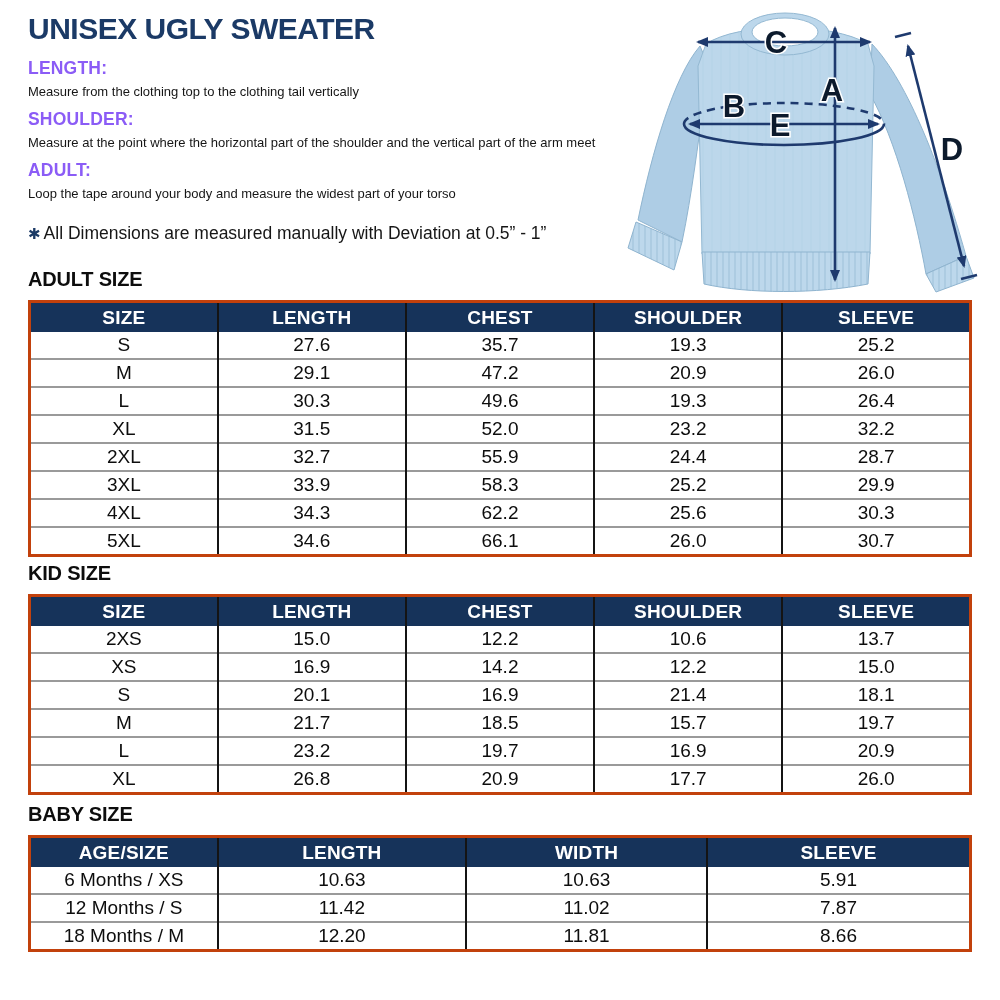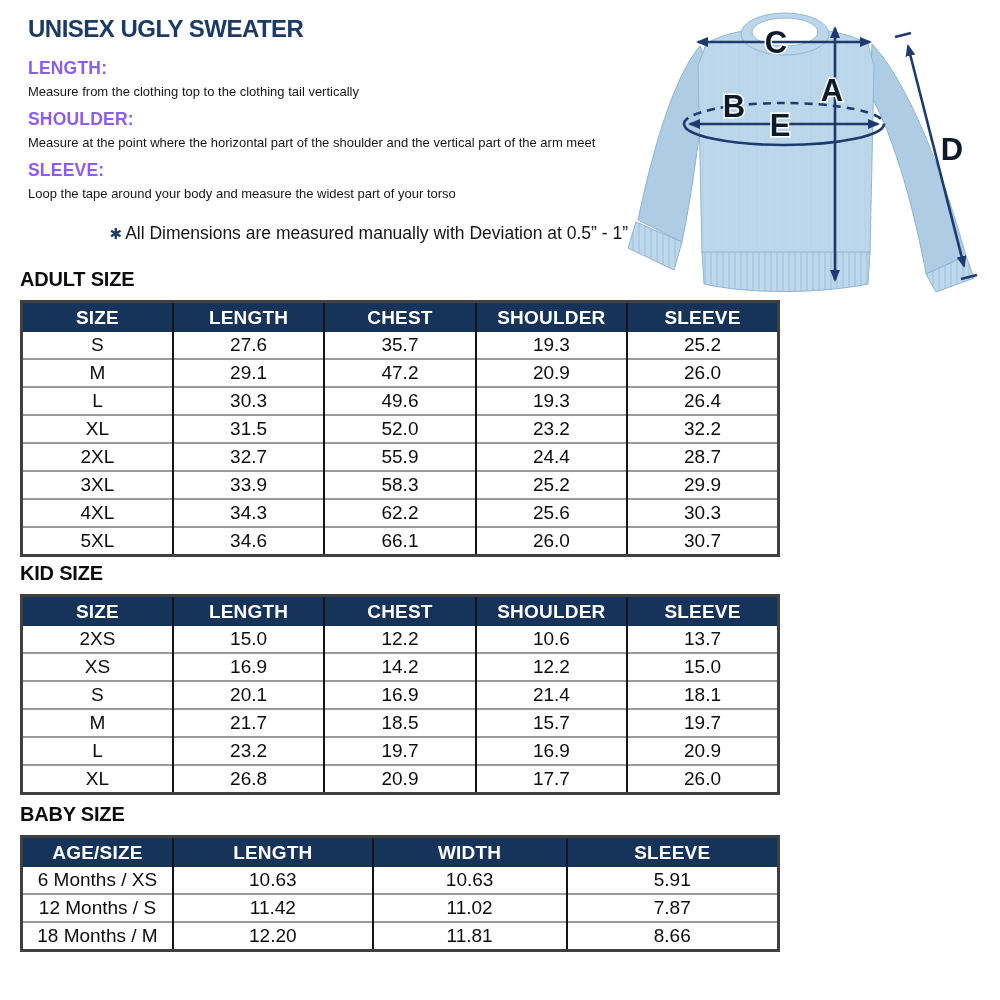--- a/index.html
+++ b/index.html
@@ -5,43 +5,43 @@
   html,body{margin:0;padding:0;}
   body{
     width:1000px;height:1000px;position:relative;overflow:hidden;
     background:#ffffff;font-family:"Liberation Sans",sans-serif;color:#111;
   }
   .page{position:absolute;inset:0;}
 
   
   .intro{position:absolute;left:28px;top:12px;width:600px;}
   .page-title{
-    margin:0 0 12px 0;font-size:24px;line-height:34px;font-weight:700;
+    margin:0 0 12px 0;font-size:30px;line-height:34px;font-weight:700;
     color:#1b3a66;letter-spacing:-0.5px;
   }
   .sec-h{margin:7px 0 2px 0;font-size:17.5px;font-weight:700;color:#8b5cf6;letter-spacing:0.2px;}
   .sec-p{margin:0 0 5px 0;font-size:13px;line-height:21px;color:#161616;}
-  .note{margin:19px 0 0 0;font-size:17.5px;color:#161616;text-align:right;}
+  .note{margin:19px 0 0 0;font-size:17.5px;color:#161616;}
   .star{color:#1b3a66;font-size:15px;margin-right:3px;}
 
   
   .diagram{position:absolute;left:618px;top:2px;width:382px;height:296px;}
   .diagram svg{display:block;width:100%;height:100%;}
   .dim-label{
     font-family:"Liberation Sans",sans-serif;font-size:31px;font-weight:700;
     fill:#0c1a2c;paint-order:stroke;stroke:#ffffff;stroke-width:3px;
   }
 
   
-  .table-section{position:absolute;left:20px;width:760px;}
+  .table-section{position:absolute;left:28px;width:944px;}
   #sec-adult{top:268px;}
   #sec-kid{top:562px;}
   #sec-baby{top:803px;}
   .tbl-title{margin:0 0 9px 0;font-size:20px;font-weight:700;color:#0d0d0d;letter-spacing:-0.2px;}
-  table{width:100%;border-collapse:collapse;table-layout:fixed;border:3px solid #404040;padding-left:44px;}
+  table{width:100%;border-collapse:collapse;table-layout:fixed;border:3px solid #c2410c;padding-left:44px;}
   th{
     background:#16335a;color:#ffffff;font-size:19px;font-weight:700;
     height:29px;padding:0;text-align:center;letter-spacing:0.2px;
   }
   td{
     font-size:19px;color:#0d0d0d;text-align:center;height:26px;padding:0;
     background:#ffffff;
   }
   th + th, td + td{border-left:2.5px solid #141414;}
   tbody tr + tr td{border-top:2px solid #9a9a9a;}
@@ -53,21 +53,21 @@
 
   <div class="intro">
     <h1 class="page-title">UNISEX UGLY SWEATER</h1>
 
     <div class="sec-h">LENGTH:</div>
     <p class="sec-p">Measure from the clothing top to the clothing tail vertically</p>
 
     <div class="sec-h">SHOULDER:</div>
     <p class="sec-p">Measure at the point where the horizontal part of the shoulder and the vertical part of the arm meet</p>
 
-    <div class="sec-h">SLEEVE:</div>
+    <div class="sec-h">ADULT:</div>
     <p class="sec-p">Loop the tape around your body and measure the widest part of your torso</p>
 
     <p class="note"><span class="star">✱</span><span>All Dimensions are measured manually with Deviation at 0.5” - 1”</span></p>
   </div>
 
   <div class="diagram">
     <svg viewBox="0 0 382 296">
       <defs>
         <marker id="arr" viewBox="0 0 12 10" markerWidth="12" markerHeight="10" refX="10" refY="5" orient="auto-start-reverse" markerUnits="userSpaceOnUse">
           <path d="M0,0 L12,5 L0,10 Z" fill="#1e3a6e"></path>

